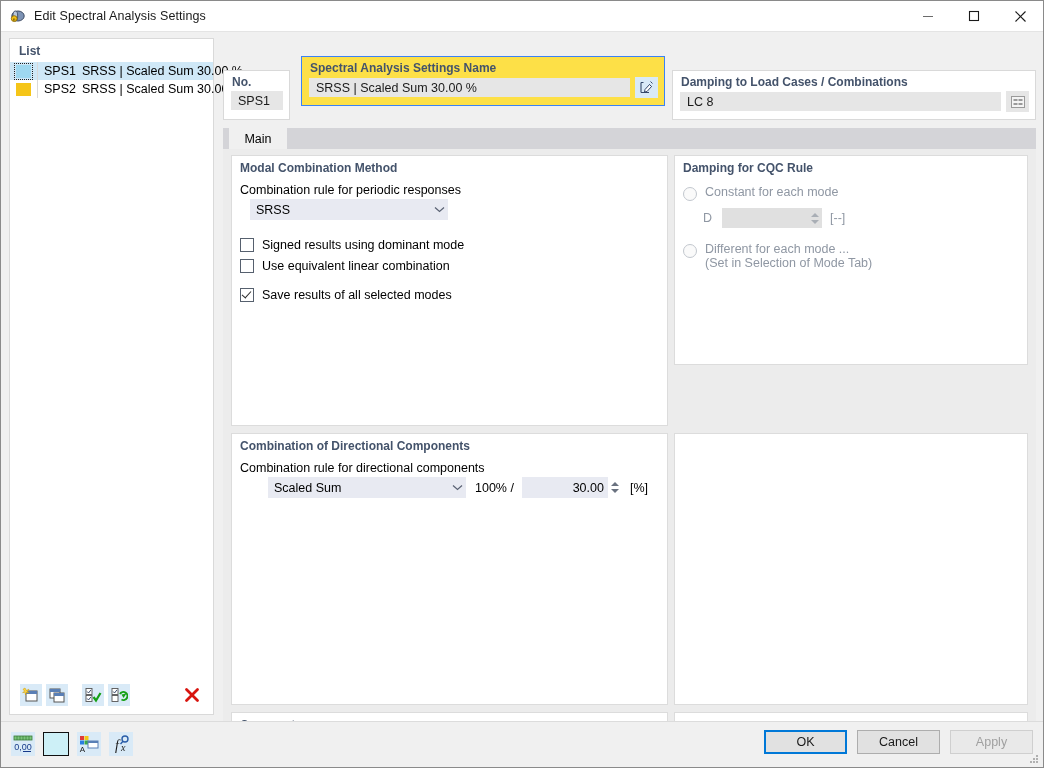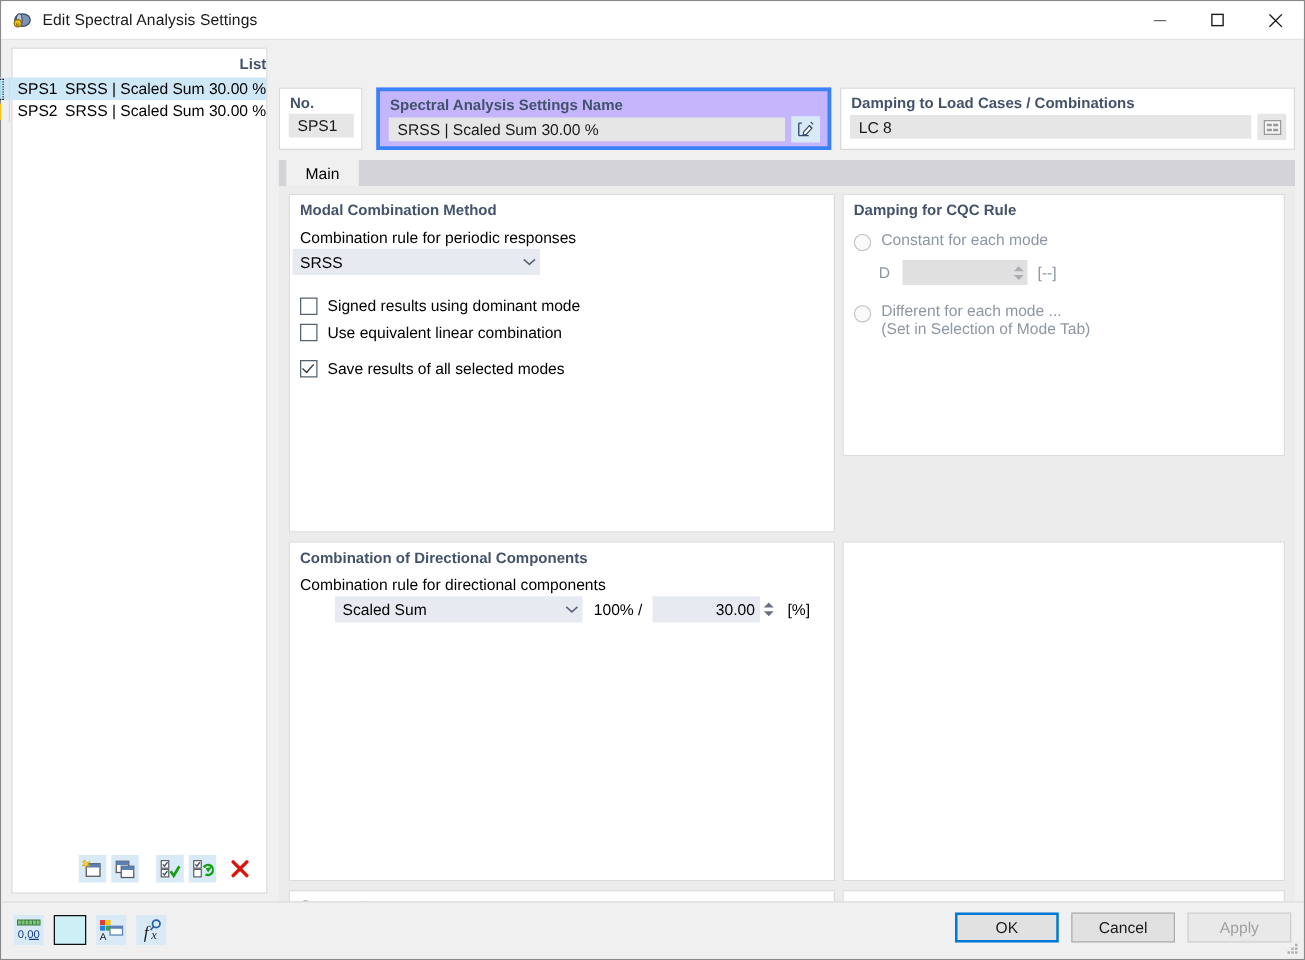--- a/index.html
+++ b/index.html
@@ -61,21 +61,20 @@
   
   .list-panel {
     position: absolute;
     left: 8px; top: 6px;
     width: 205px; height: 677px;
     background: #ffffff;
     border: 1px solid #d9d9d9;
     box-sizing: border-box;
     display: flex;
     flex-direction: column;
-    align-items: flex-end;
   }
   .panel-head {
     color: #44536b;
     font-weight: bold;
     font-size: 12px;
     padding: 5px 0 4px 9px;
   }
   .list-rows { flex: 1 1 auto; }
   .list-row {
     display: flex;
@@ -117,23 +116,23 @@
   
   .no-panel {
     position: absolute;
     left: 222px; top: 38px;
     width: 67px; height: 50px;
     background: #fff; border: 1px solid #d9d9d9;
     box-sizing: border-box;
   }
   .name-panel {
     position: absolute;
-    left: 300px; top: 38px;
+    left: 300px; top: 24px;
     width: 364px; height: 50px;
-    background: #c4b5fd; border: 3px solid #3b82f6;
+    background: #fde047; border: 1px solid #3b82f6;
     box-sizing: border-box;
   }
   .assign-panel {
     position: absolute;
     left: 671px; top: 38px;
     width: 364px; height: 50px;
     background: #fff; border: 1px solid #d9d9d9;
     box-sizing: border-box;
   }
   .sec-label {
@@ -192,21 +191,21 @@
   .g-right2  { left: 451px;top: 284px; width: 354px; height: 272px; }
   .g-comment { left: 8px;  top: 563px; width: 437px; height: 48px; }
   .g-right3  { left: 451px;top: 563px; width: 354px; height: 48px; }
   .g-title {
     color: #44536b; font-weight: bold; font-size: 12px;
     padding: 5px 0 0 8px;
   }
   .fld-label { font-size: 12.5px; padding: 8px 0 2px 8px; }
   
   .combo {
-    margin-left: 2px;
+    margin-left: 18px;
     width: 198px; height: 21px;
     background: #e8eaf2;
     display: flex; align-items: center;
     box-sizing: border-box;
     font-size: 12.5px;
     position: relative;
   }
   .combo .txt { padding-left: 6px; flex: 1 1 auto; }
   .chev {
     width: 18px; display:flex; align-items:center; justify-content:center;

